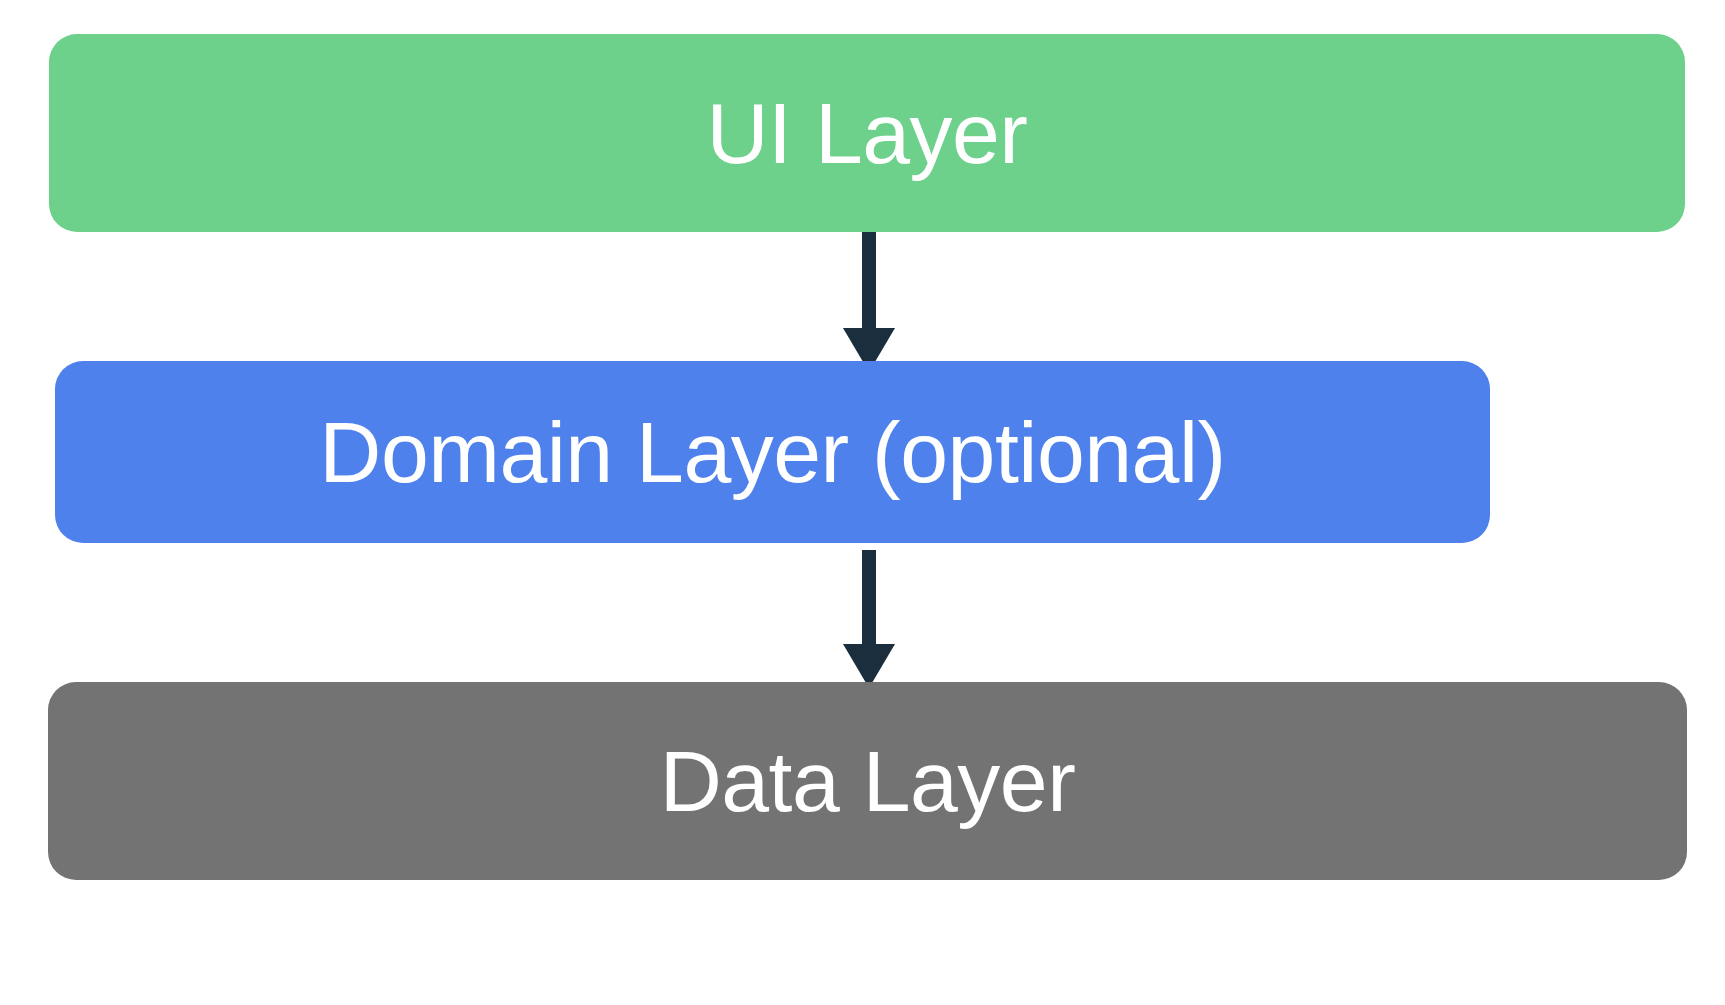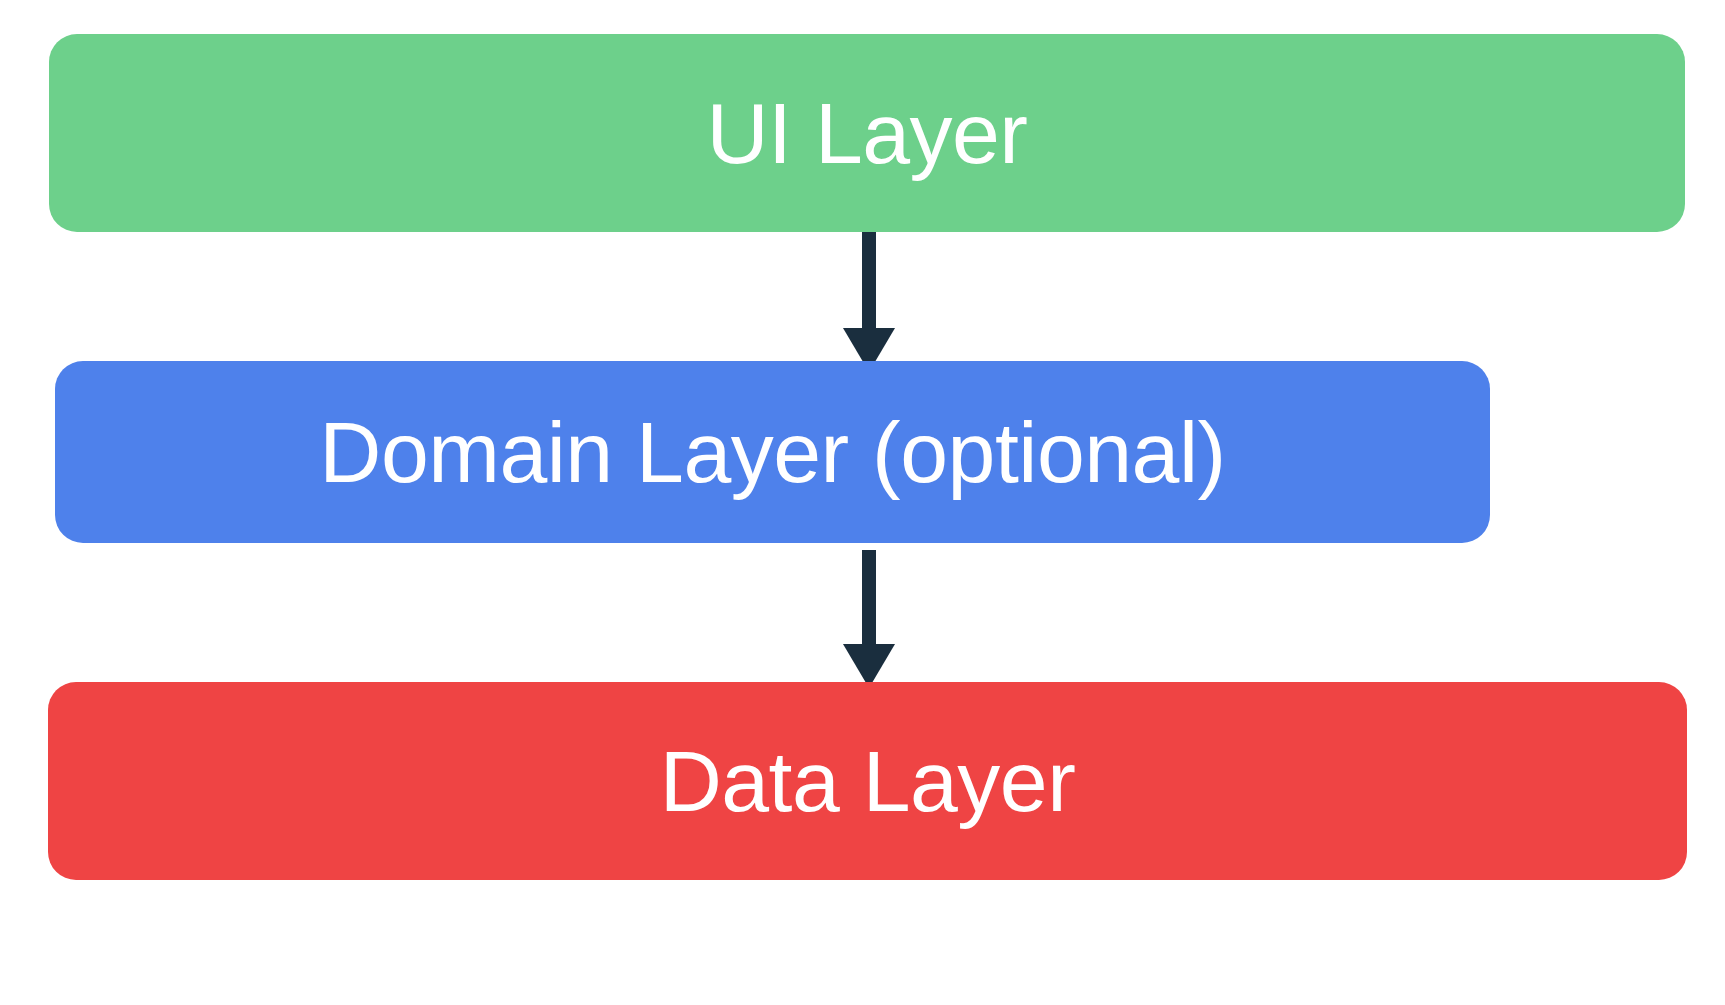--- a/index.html
+++ b/index.html
@@ -46,21 +46,21 @@
     width: 1435px;
     height: 182px;
     background: #4E81EB;
     font-size: 86px;
   }
   #box-data-layer {
     left: 48px;
     top: 682px;
     width: 1639px;
     height: 198px;
-    background: #ef4444;
+    background: #737373;
     font-size: 86px;
   }
   .layer-label {
     display: block;
     line-height: 1;
   }
   .connector-arrow {
     position: absolute;
     left: 0;
     top: 0;

